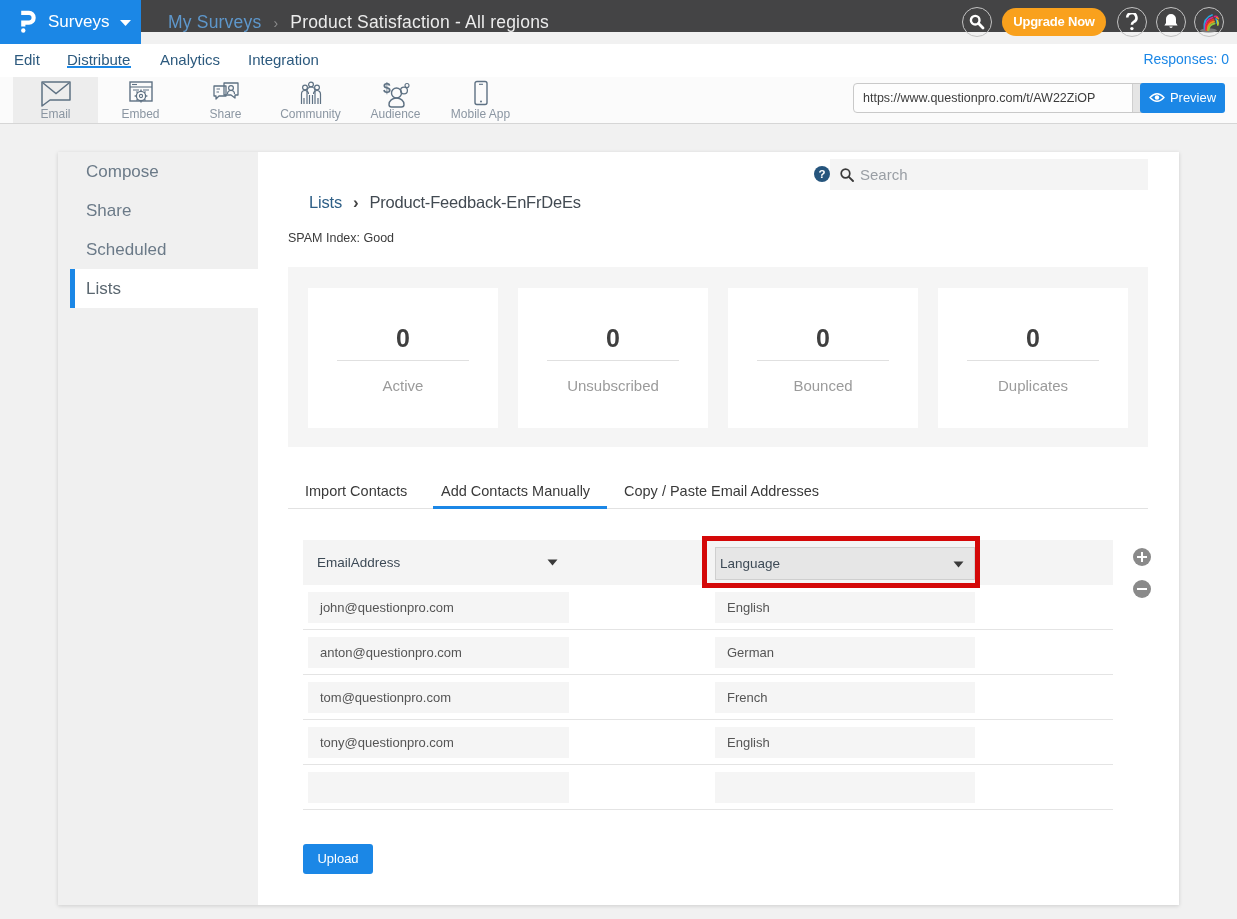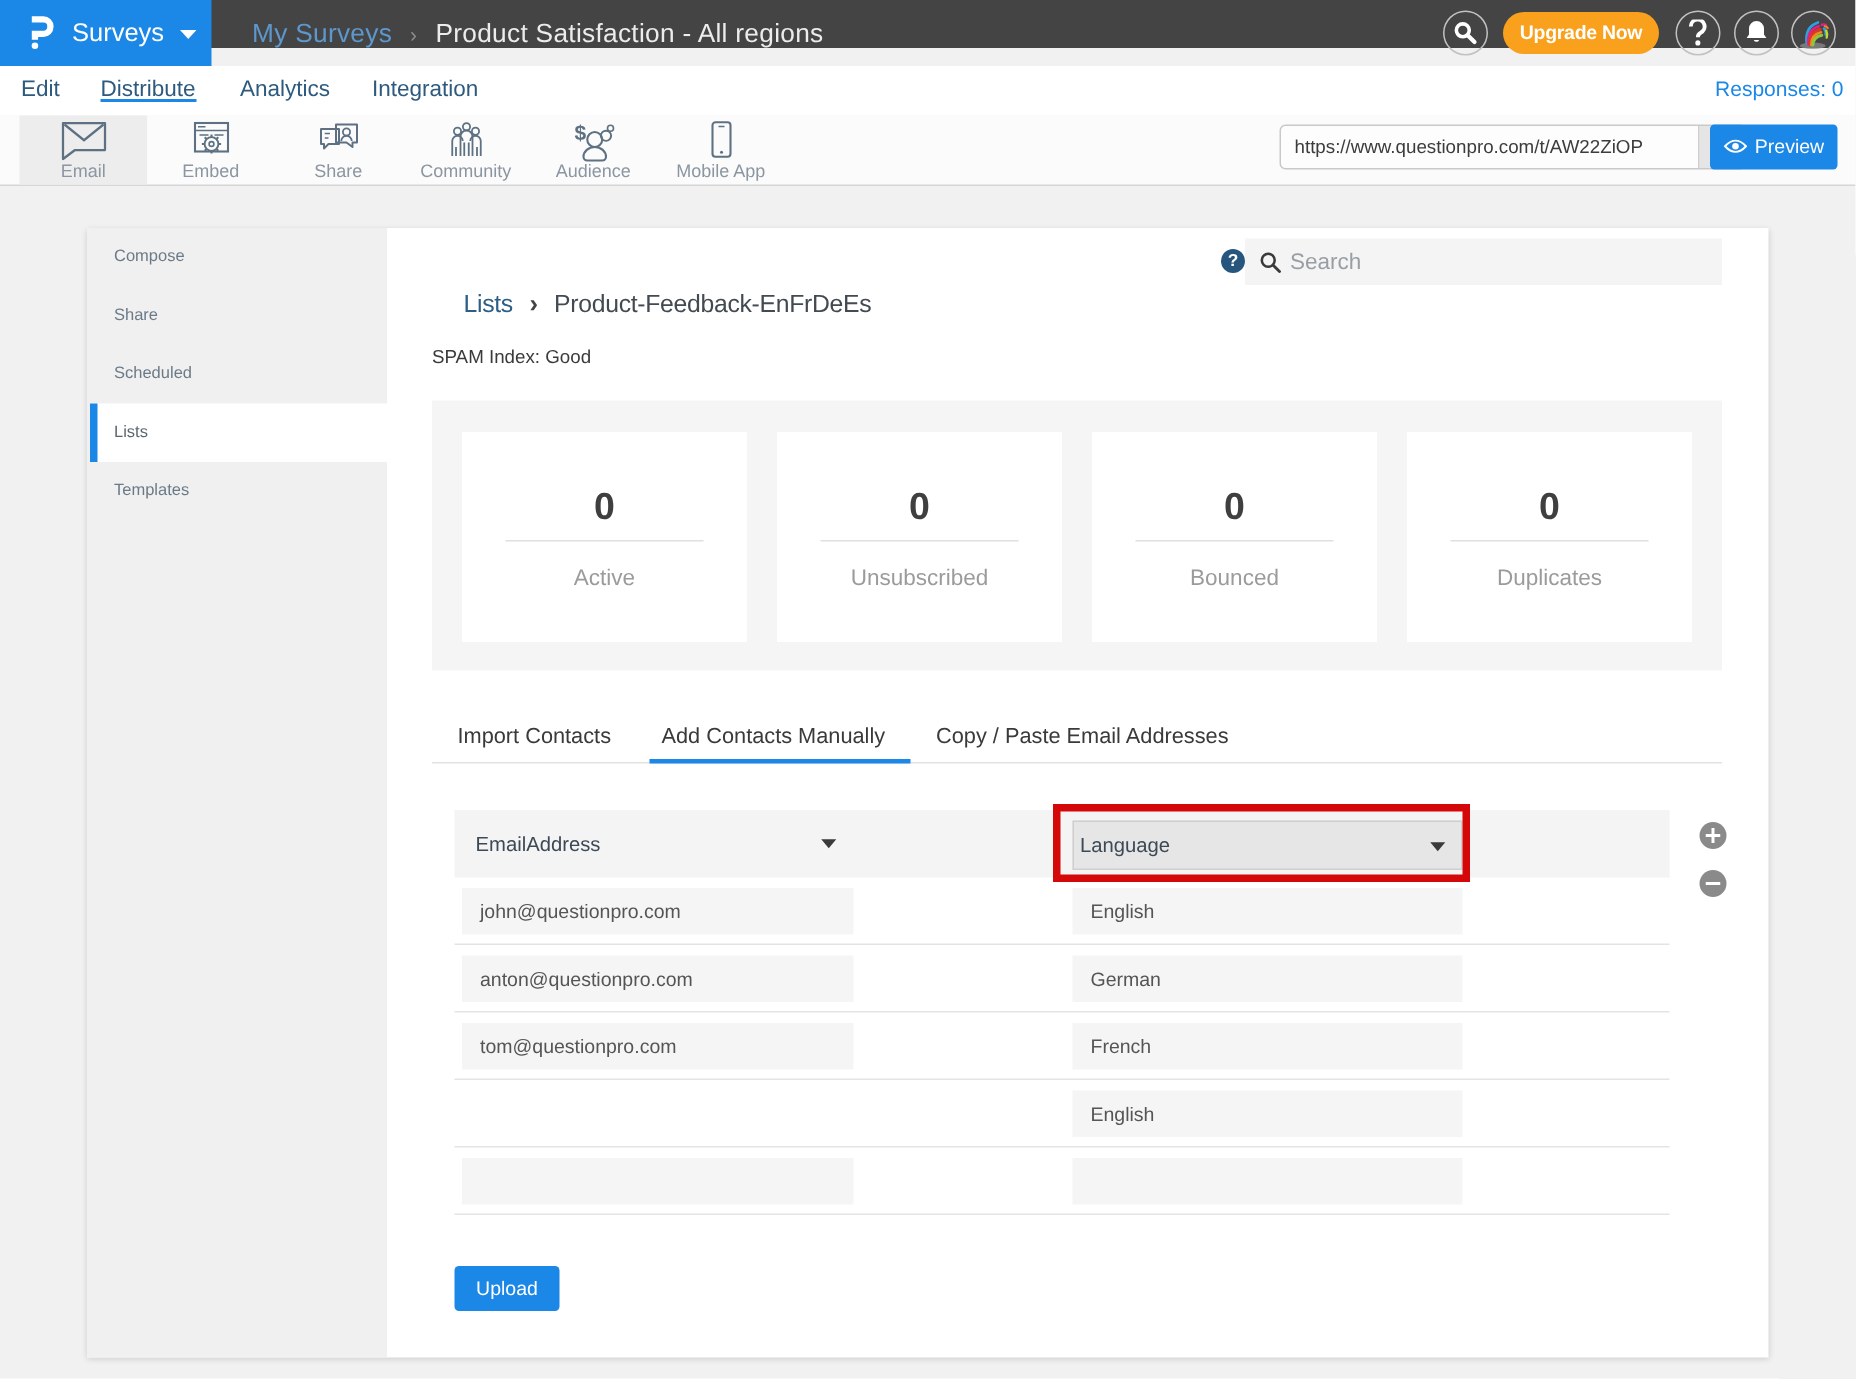--- a/index.html
+++ b/index.html
@@ -29,21 +29,21 @@
 .tbtn.active { background:#ededed; }
 .tbtn svg { position:absolute; top:3px; left:50%; transform:translateX(-50%); }
 .tbtn .lbl { position:absolute; top:30px; width:100%; font-size:12px; color:#8b96a2; }
 #urlbox { position:absolute; left:853px; top:6px; width:311px; height:30px; background:#fdfdfd; border:1px solid #c9c9c9; border-radius:4px; font-size:12.5px; color:#3c3c3c; line-height:28px; padding-left:9px; white-space:nowrap; overflow:hidden; }
 #urladdon { position:absolute; right:0; top:0; width:31px; height:28px; background:#e5e5e5; border-left:1px solid #cfcfcf; border-radius:0 3px 3px 0; }
 #previewbtn { position:absolute; left:1140px; top:6px; width:85px; height:30px; background:#1b87e6; border-radius:3px; color:#fff; font-size:13px; line-height:30px; text-align:center; }
 
 
 #card { position:absolute; left:58px; top:152px; width:1121px; height:753px; background:#fff; box-shadow:0 1px 4px rgba(0,0,0,.15); }
 #sidebar { position:absolute; left:0; top:0; width:200px; height:753px; background:#f0f0f0; }
-.sitem { position:absolute; left:2px; width:200px; height:39px; line-height:39px; padding-left:16px; font-size:11px; color:#6b7a88; }
+.sitem { position:absolute; left:12px; width:200px; height:39px; line-height:39px; padding-left:16px; font-size:17px; color:#6b7a88; }
 .sitem.active { background:#fff; border-left:5px solid #1b87e6; padding-left:11px; color:#5b6770; }
 
 
 #qhelp { position:absolute; left:756px; top:14px; width:16px; height:16px; border-radius:50%; background:#26557d; color:#fff; font-size:11.5px; font-weight:bold; text-align:center; line-height:16px; }
 #csearch { position:absolute; left:772px; top:7px; width:318px; height:31px; background:#f4f4f4; }
 #csearch .ph { position:absolute; left:30px; top:0; line-height:31px; font-size:15px; color:#999ea4; }
 #bread { position:absolute; left:230px; top:41px; font-size:16.5px; letter-spacing:-0.2px; color:#424a52; white-space:nowrap;margin-left:21px; }
 #bread .blue { color:#2d5e86; }
 #bread .sep { color:#444; padding:0 11px; font-size:17px; font-weight:bold; }
 #spam { position:absolute; left:230px; top:79px; font-size:12.5px; color:#3b3b3b; }
@@ -215,21 +215,20 @@
       <circle cx="8" cy="5.5" r="2.2" fill="#fff"></circle>
     </svg>Preview
   </div>
 </div>
 <div id="card">
   <div id="sidebar">
     <div class="sitem" style="top:0">Compose</div>
     <div class="sitem" style="top:39px">Share</div>
     <div class="sitem" style="top:78px">Scheduled</div>
     <div class="sitem active" style="top:117px">Lists</div>
-    <div class="sitem" style="top:156px">Templates</div>
   </div>
 
   <div id="qhelp">?</div>
   <div id="csearch">
     <svg width="14" height="14" viewBox="0 0 14 14" style="position:absolute;left:10px;top:9px">
       <circle cx="5.5" cy="5.5" r="4.3" fill="none" stroke="#3a3a3a" stroke-width="1.7"></circle>
       <line x1="8.8" y1="8.8" x2="13" y2="13" stroke="#3a3a3a" stroke-width="1.9" stroke-linecap="round"></line>
     </svg>
     <span class="ph">Search</span>
   </div>
@@ -285,20 +284,21 @@
     </div>
   <div class="trow" style="top:478px">
       <div class="tin l">anton@questionpro.com</div>
       <div class="tin r">German</div>
     </div>
   <div class="trow" style="top:523px">
       <div class="tin r">French</div>
       <div class="tin l">tom@questionpro.com</div>
     </div>
   <div class="trow" style="top:568px">
+      <div class="tin l">tony@questionpro.com</div>
       <div class="tin r">English</div>
     </div>
   <div class="trow" style="top:613px">
       <div class="tin l"></div>
       <div class="tin r"></div>
     </div>
 
   <div class="pm" style="top:396px"><svg width="10" height="10" viewBox="0 0 10 10" style="margin-top:4px">
         <path d="M5 0 V10 M0 5 H10" stroke="#fff" stroke-width="2"></path>
       </svg></div>

